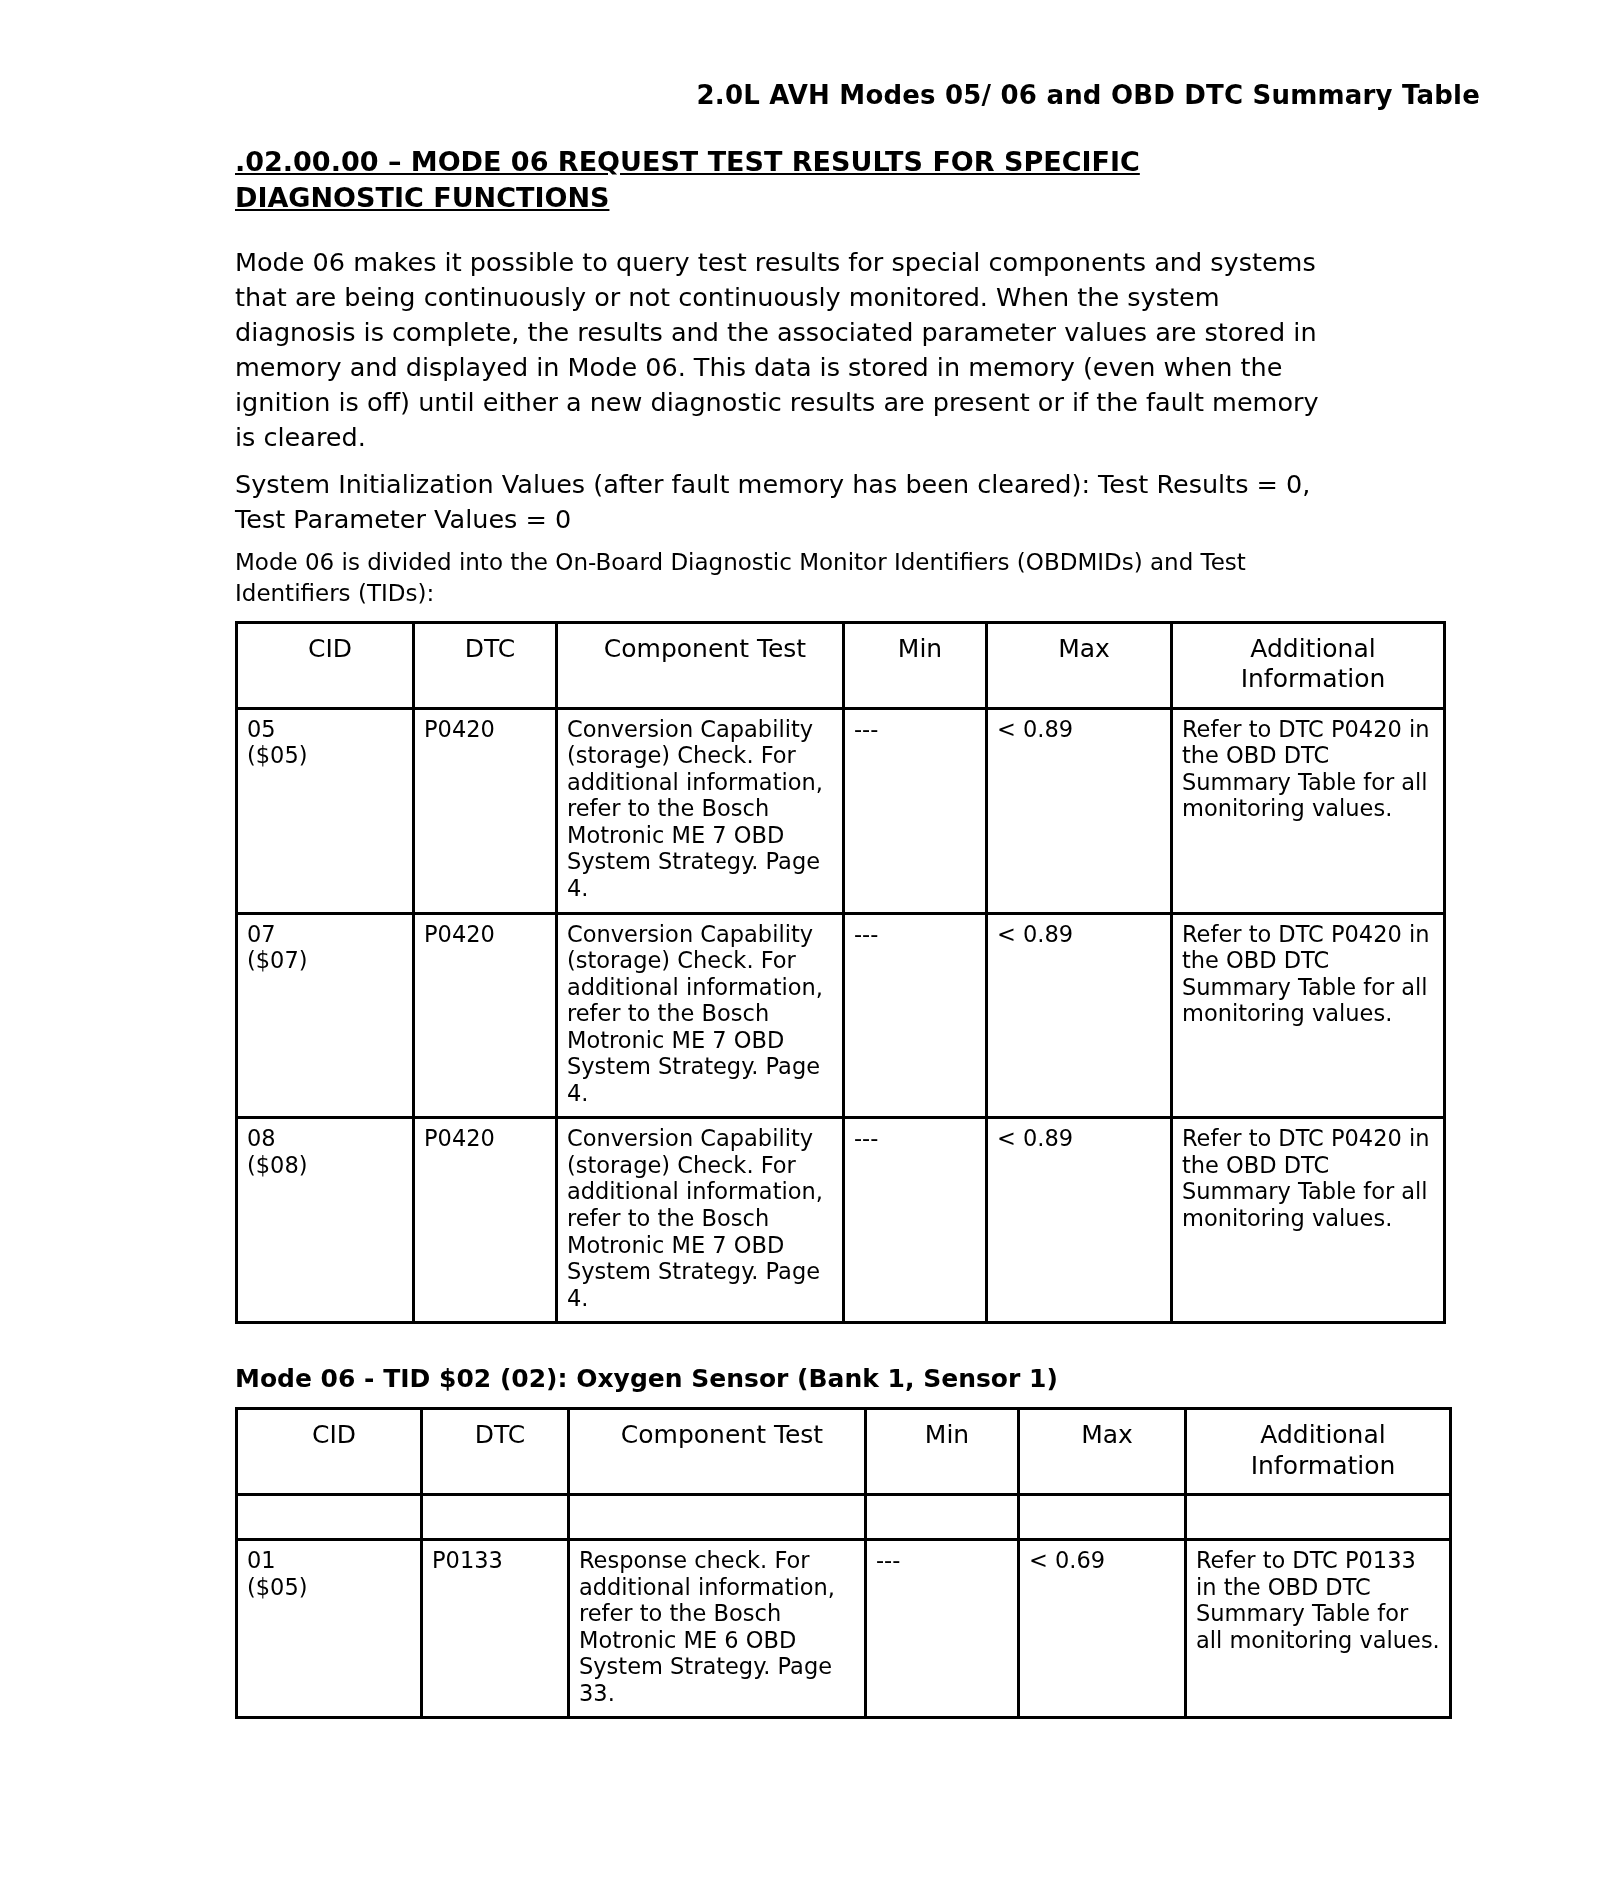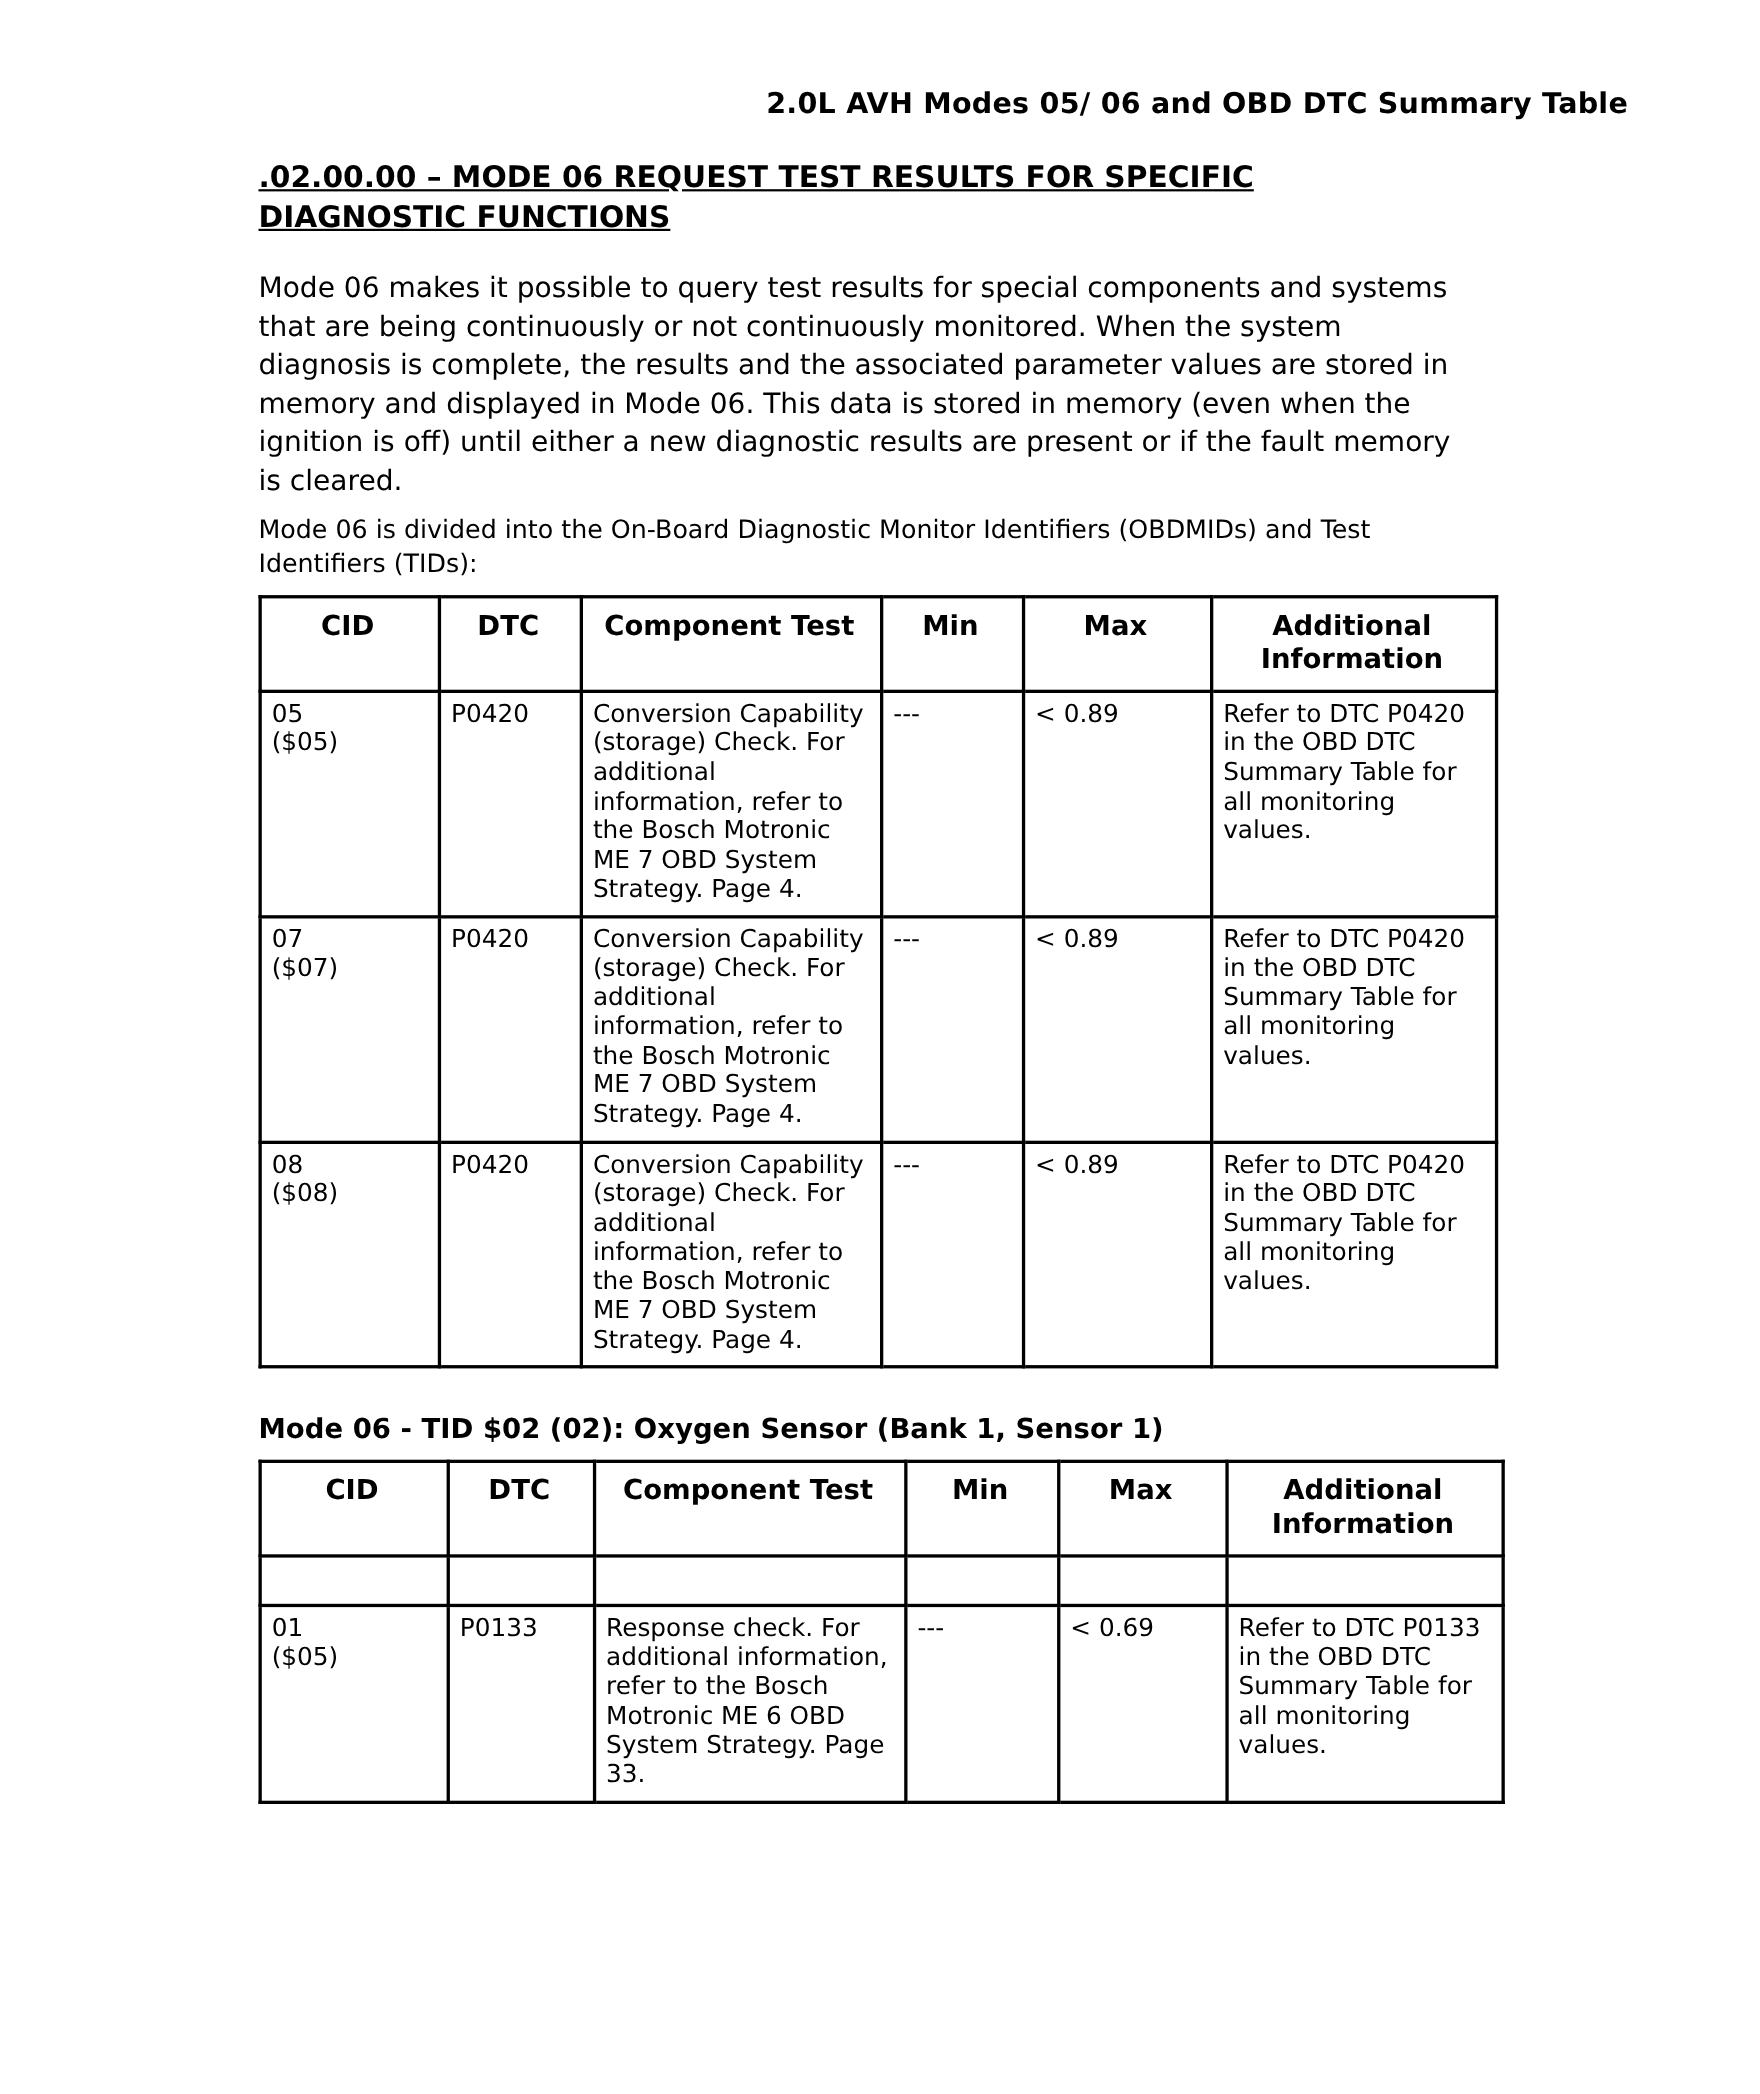--- a/index.html
+++ b/index.html
@@ -68,24 +68,24 @@
     border: 3px solid #000000;
     vertical-align: top;
     padding: 6px 9px 10px 9px;
     font-size: 22.5px;
     line-height: 1.18;
     font-weight: normal;
     text-align: left;
   }
   table.grid thead th {
     text-align: center;
-    font-weight: bold;
+    font-weight: normal;
     font-size: 25px;
     line-height: 1.22;
-    padding: 10px 6px 12px 2px;
+    padding: 10px 6px 12px 16px;
     vertical-align: top;
   }
   td.c-center {
     text-align: center;
   }
   .cell-line {
     display: block;
   }
   
   .t1 .col-cid   { width: 152px; }
@@ -114,20 +114,21 @@
 <body>
 
 <div class="page">
 
   <div class="doc-title">2.0L AVH Modes 05/ 06 and OBD DTC Summary Table</div>
 
   <div class="section-heading">.02.00.00 – MODE 06 REQUEST TEST RESULTS FOR SPECIFIC DIAGNOSTIC FUNCTIONS</div>
 
   <div class="body-block">
     <p class="para">Mode 06 makes it possible to query test results for special components and systems that are being continuously or not continuously monitored. When the system diagnosis is complete, the results and the associated parameter values are stored in memory and displayed in Mode 06. This data is stored in memory (even when the ignition is off) until either a new diagnostic results are present or if the fault memory is cleared.</p>
+    <p class="para tight">System Initialization Values (after fault memory has been cleared): Test Results = 0, Test Parameter Values = 0</p>
     <p class="para small">Mode 06 is divided into the On-Board Diagnostic Monitor Identifiers (OBDMIDs) and Test Identifiers (TIDs):</p>
   </div>
 
 
   <table class="grid t1">
     <thead>
       <tr>
         <th class="col-cid">CID</th>
         <th class="col-dtc">DTC</th>
         <th class="col-test">Component Test</th>

